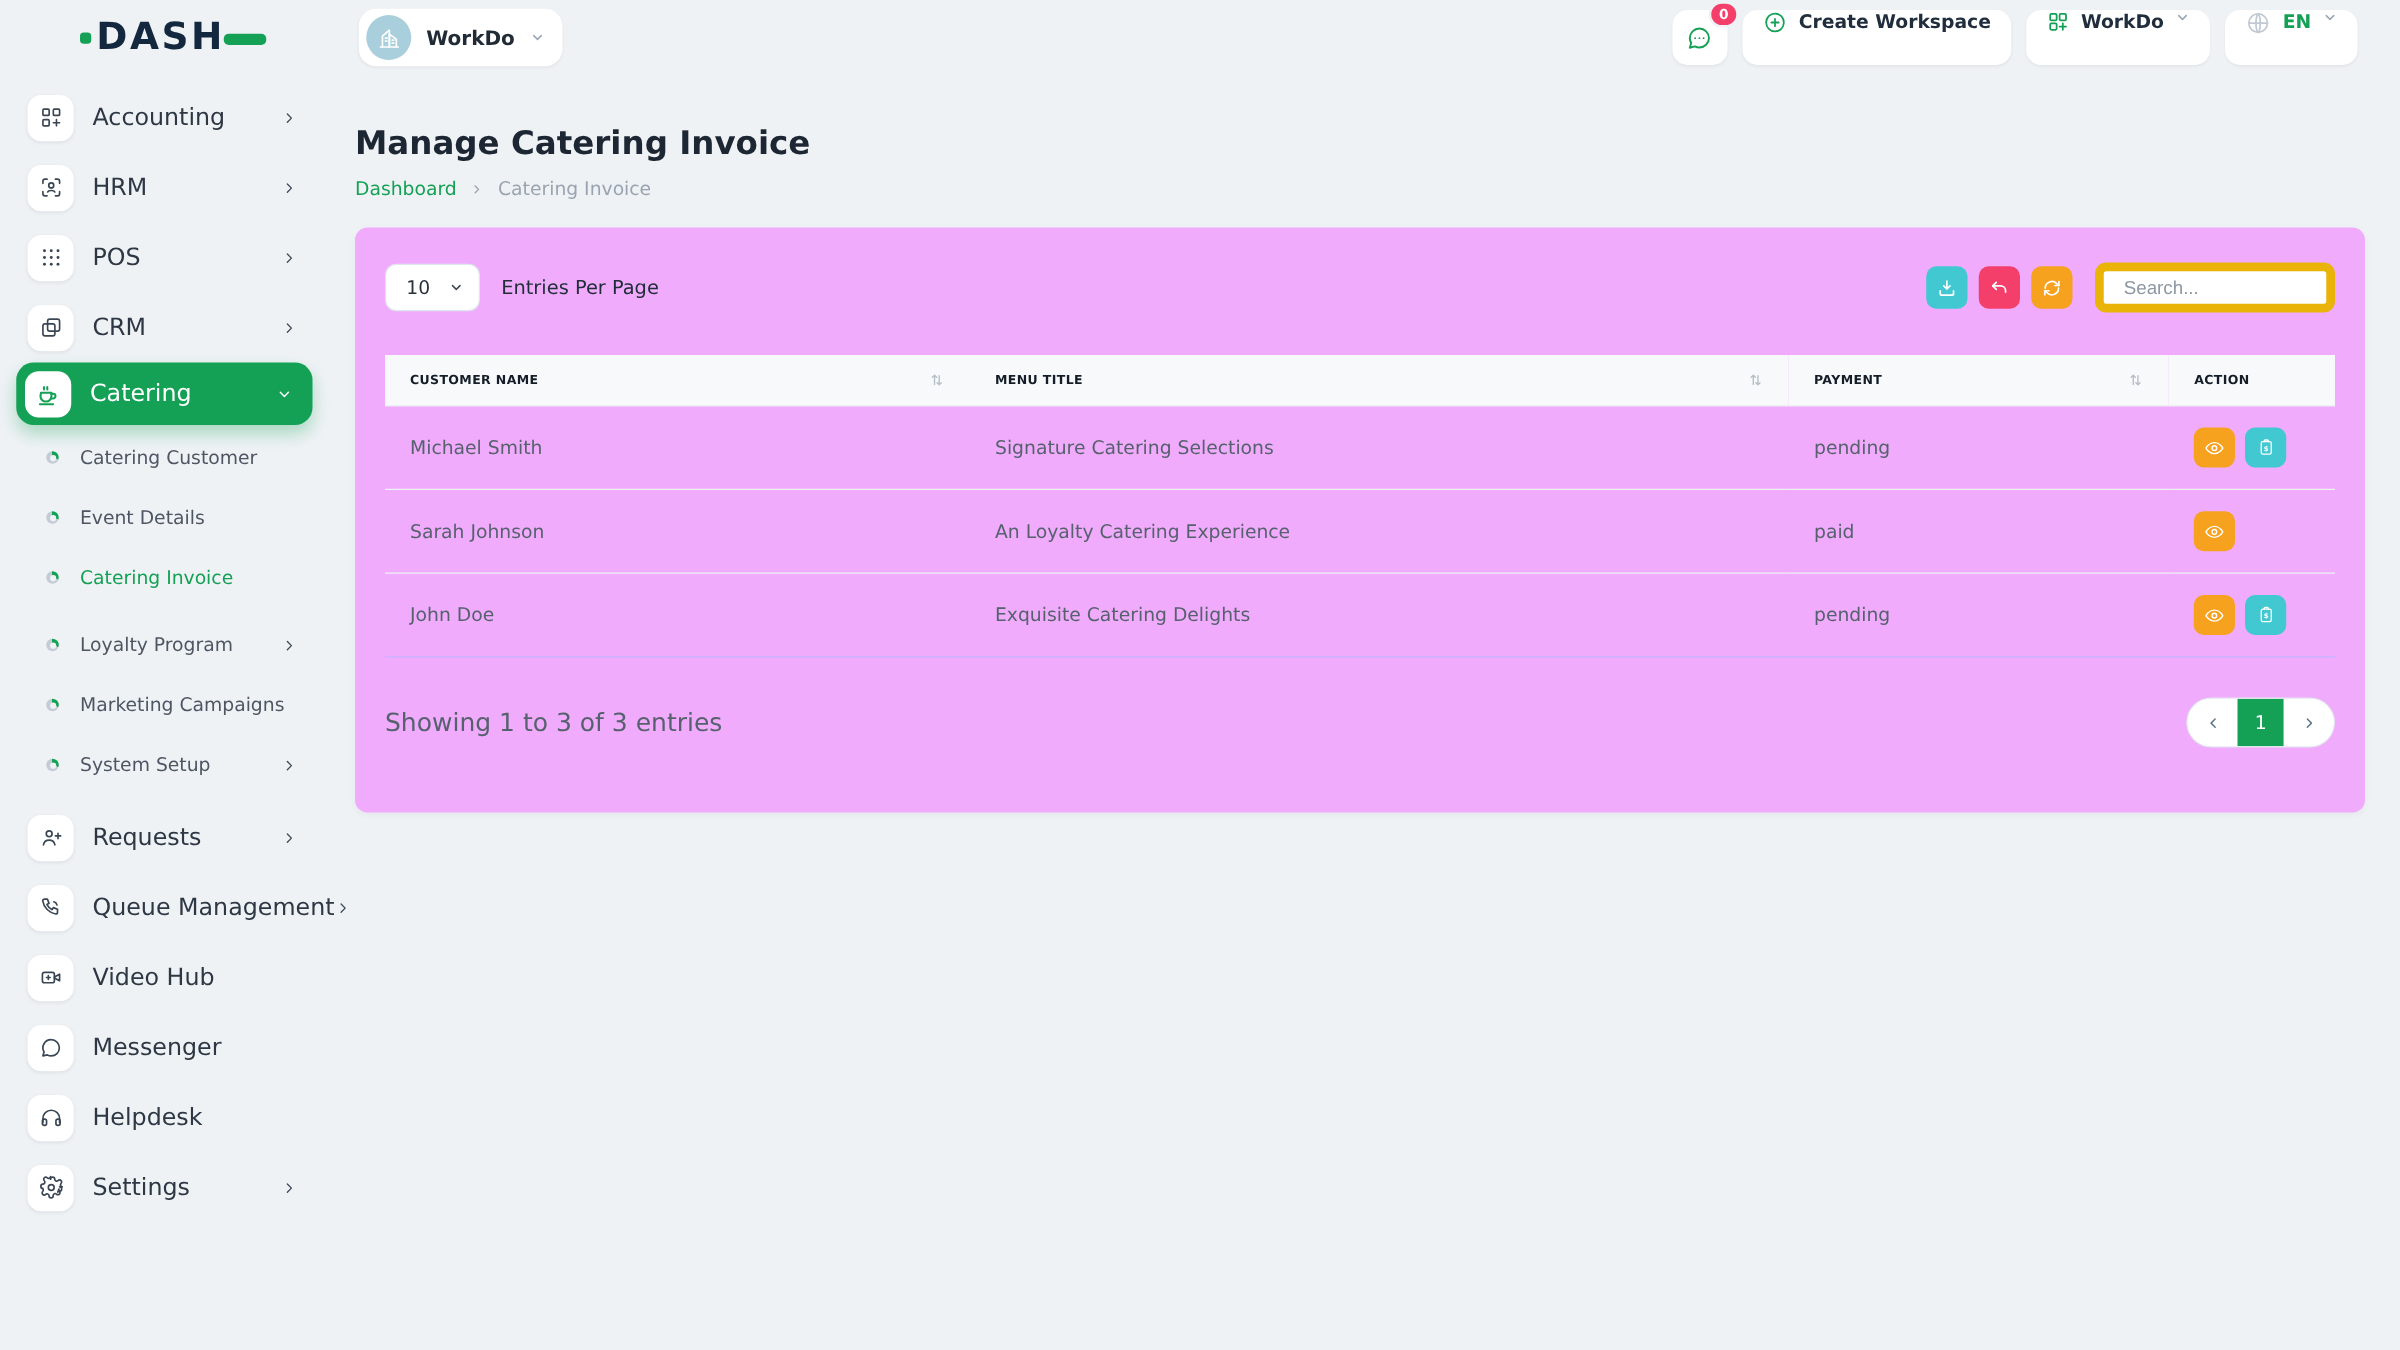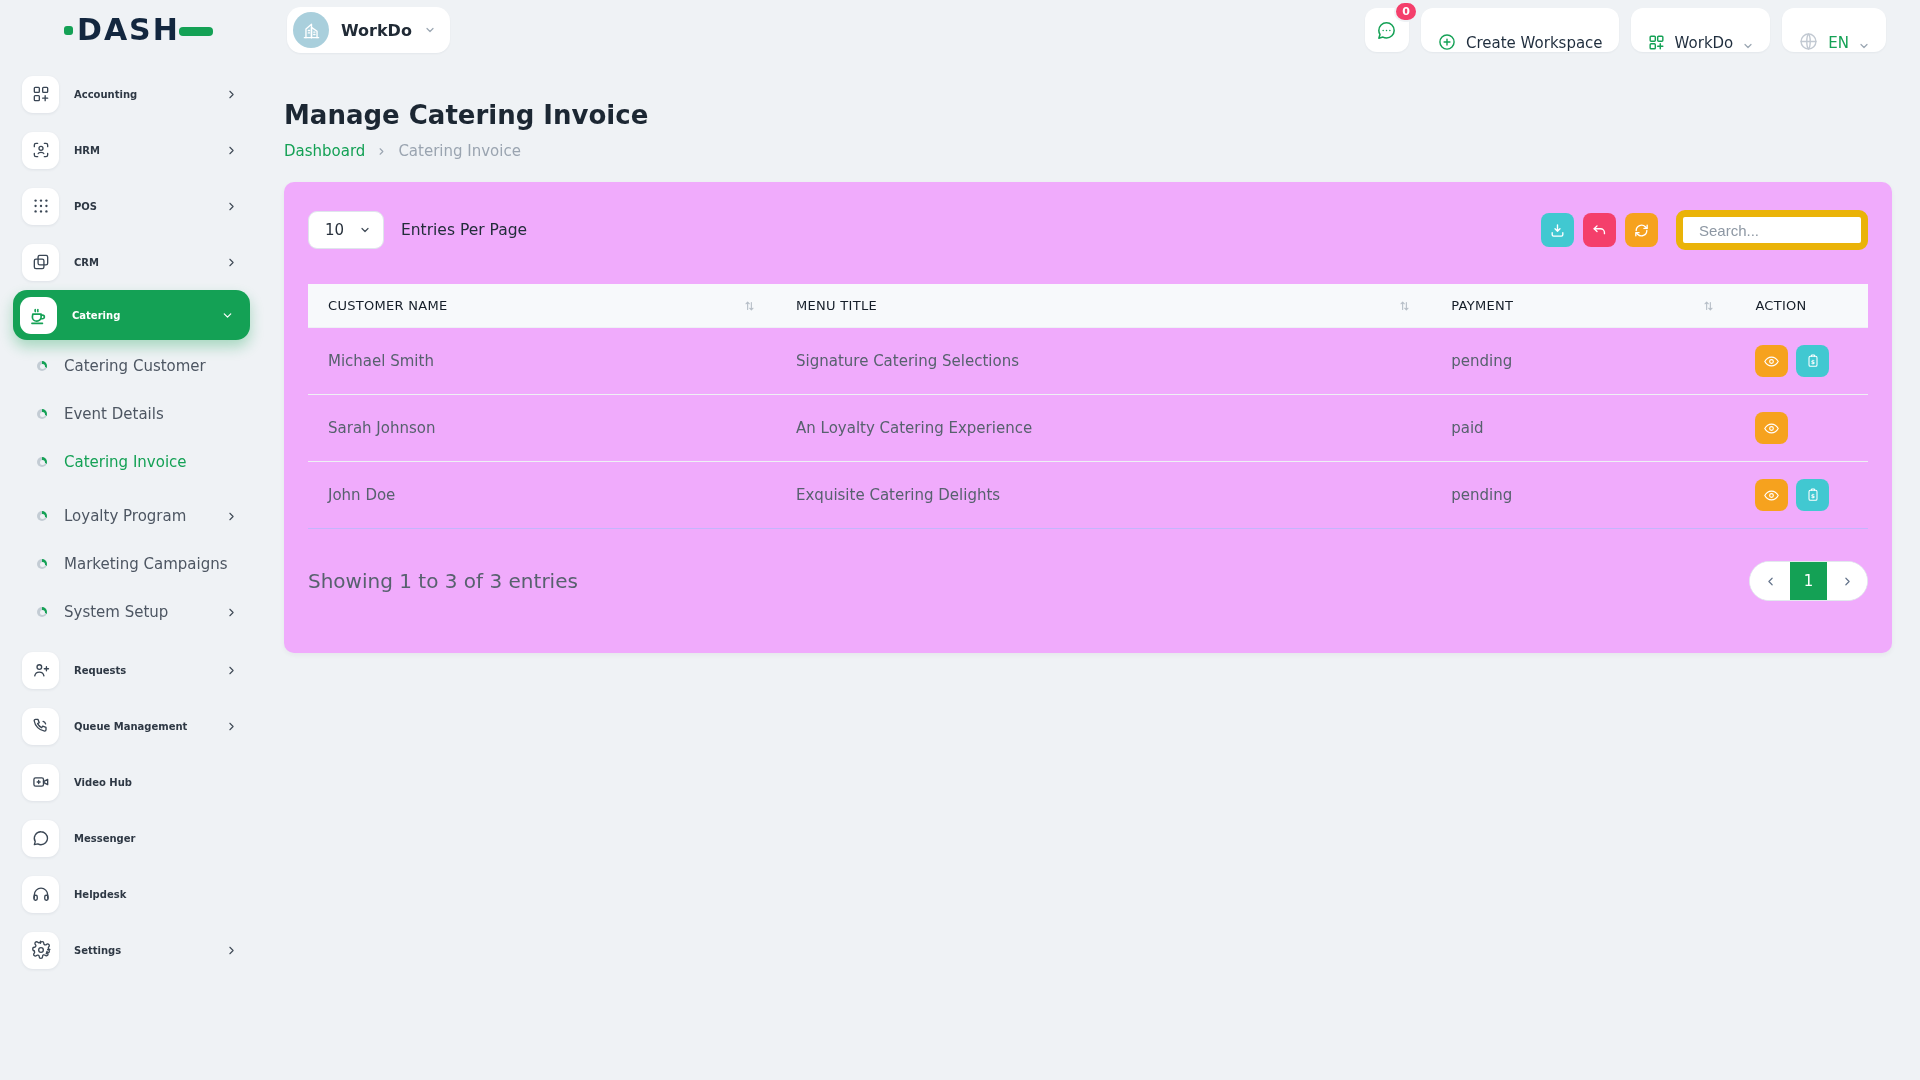--- a/index.html
+++ b/index.html
@@ -14,31 +14,31 @@
   .logo{display:flex;align-items:center}
   .logo-dot{width:9px;height:9px;border-radius:3px;background:#14a155;margin-right:4px}
   .logo-text{font-size:30px;font-weight:800;letter-spacing:2px;color:#13273f;line-height:1}
   .logo-dash{width:34px;height:9px;border-radius:4px;background:#14a155;margin-left:-1px;margin-top:2px}
   .ws-pill{margin-left:29px;height:46px;background:#fff;border:none;border-radius:14px;display:flex;align-items:center;gap:12px;padding:0 14px 0 6px;box-shadow:0 1px 2px rgba(15,34,58,.05);font-size:16px;font-weight:600;color:#212b36}
   .ws-avatar{width:36px;height:36px;border-radius:50%;background:#a9cfdc;display:flex;align-items:center;justify-content:center;color:#fff}
   .chev{color:#9aa6b2}
   .topbar-right{margin-left:auto;display:flex;align-items:center;gap:12px;margin-right:34px}
   .chat-btn{position:relative;width:44px;height:44px;border:none;border-radius:12px;background:#fff;display:flex;align-items:center;justify-content:center;color:#14a155;box-shadow:0 1px 2px rgba(15,34,58,.05)}
   .chat-badge{position:absolute;top:-7px;right:-9px;min-width:21px;height:21px;padding:0 6px;border-radius:11px;background:#f43f6b;color:#fff;font-size:11px;font-weight:700;display:flex;align-items:center;justify-content:center;border:2px solid #eff2f5}
-  .pill{height:44px;border:none;border-radius:12px;background:#fff;display:flex;align-items:flex-end;gap:9px;padding:0 16px;font-size:15px;font-weight:400;color:#1f2d3d;box-shadow:0 1px 2px rgba(15,34,58,.05)}
+  .pill{height:44px;border:none;border-radius:12px;background:#fff;display:flex;align-items:flex-start;gap:9px;padding:0 16px;font-size:15px;font-weight:700;color:#1f2d3d;box-shadow:0 1px 2px rgba(15,34,58,.05)}
   .green-ico{color:#14a155}
   .grey-ico{color:#c2c9d2}
   .lang-label{color:#14a155}
 
   
   .layout{display:flex}
   .sidebar{width:258px;flex:none;padding-top:6px}
   .s-item{height:56px;display:flex;align-items:center;padding:0 20px 0 22px;cursor:pointer}
   .s-ico{width:37px;height:37px;flex:none;border-radius:11px;background:#fff;box-shadow:0 1px 3px rgba(20,40,60,.08);display:flex;align-items:center;justify-content:center;color:#3a4654}
-  .s-label{margin-left:15px;font-size:10px;font-weight:700;color:#2e3844;flex:1;white-space:nowrap}
+  .s-label{margin-left:15px;font-size:19px;font-weight:400;color:#2e3844;flex:1;white-space:nowrap}
   .s-chev{color:#3f4a56;display:flex;flex:none}
   .s-item.active{height:50px;margin:0 8px 2px 13px;padding:0 16px 0 7px;background:#14a155;border-radius:14px;box-shadow:0 7px 14px rgba(20,161,85,.32)}
   .s-item.active .s-ico{color:#14a155;box-shadow:none}
   .s-item.active .s-label{color:#fff}
   .s-item.active .s-chev{color:#fff}
   .sub-item{height:48px;display:flex;align-items:center;padding:0 20px 0 37px;font-size:15px;color:#4d5662;cursor:pointer}
   .sub-label{white-space:nowrap}
   .bullet{position:relative;width:10px;height:10px;flex:none;border-radius:50%;margin-right:17px;background:conic-gradient(from 110deg,#c3ccd4 0 245deg,#14a155 245deg 360deg)}
   .bullet::after{content:"";position:absolute;inset:2.5px;border-radius:50%;background:#eff2f5}
   .sub-item.active{color:#14a155}
@@ -64,21 +64,21 @@
   .entries-label{margin-left:17px;font-size:15.5px;color:#222d3a}
   .toolbar-right{margin-left:auto;display:flex;align-items:center}
   .tool-btn{width:33px;height:34px;border:none;border-radius:8px;display:flex;align-items:center;justify-content:center;color:#fff;margin-left:9px}
   .tb-download{background:#41c8d1}
   .tb-undo{background:#f43f6b}
   .tb-refresh{background:#f6a21e}
   .search{margin-left:18px;width:192px;height:40px;border:7px solid #eab308;border-radius:9px;padding:0 16px;font-size:15px;color:#5b6673;background:#fff;outline:none}
   .search::placeholder{color:#8d97a3}
 
   table{width:100%;border-collapse:collapse}
-  thead th{background:#f7f9fb;text-align:left;padding:14px 20px;font-size:13px;font-weight:400;color:#141d28;letter-spacing:.3px}
+  thead th{background:#f7f9fb;text-align:left;padding:14px 20px;font-size:10px;font-weight:700;color:#141d28;letter-spacing:.3px}
   .th-wrap{display:flex;align-items:center;justify-content:space-between}
   .sort{color:#b6bec7;display:flex}
   tbody td{padding:17px 20px;font-size:15px;color:#57616e;border-top:1px solid #eef1f4}
   tbody tr:last-child td{border-bottom:1px solid #c4b5fd}
   .actions{display:flex;gap:8px}
   .act{width:33px;height:32px;border:none;border-radius:8px;display:flex;align-items:center;justify-content:center;color:#fff}
   .act-view{background:#f6a21e}
   .act-pay{background:#41c8d1}
 
   .table-footer{display:flex;align-items:center;justify-content:space-between;margin-top:32px}

